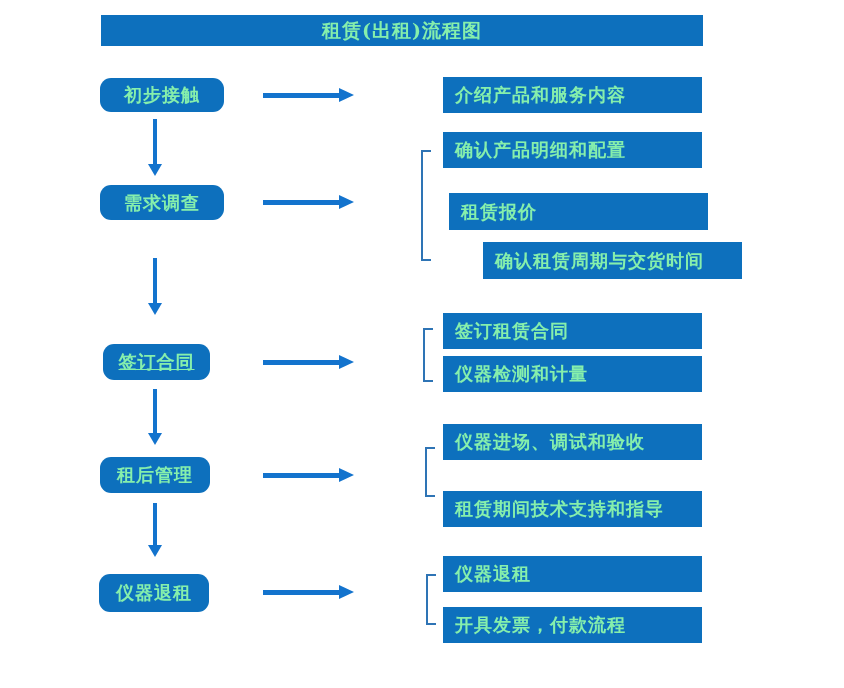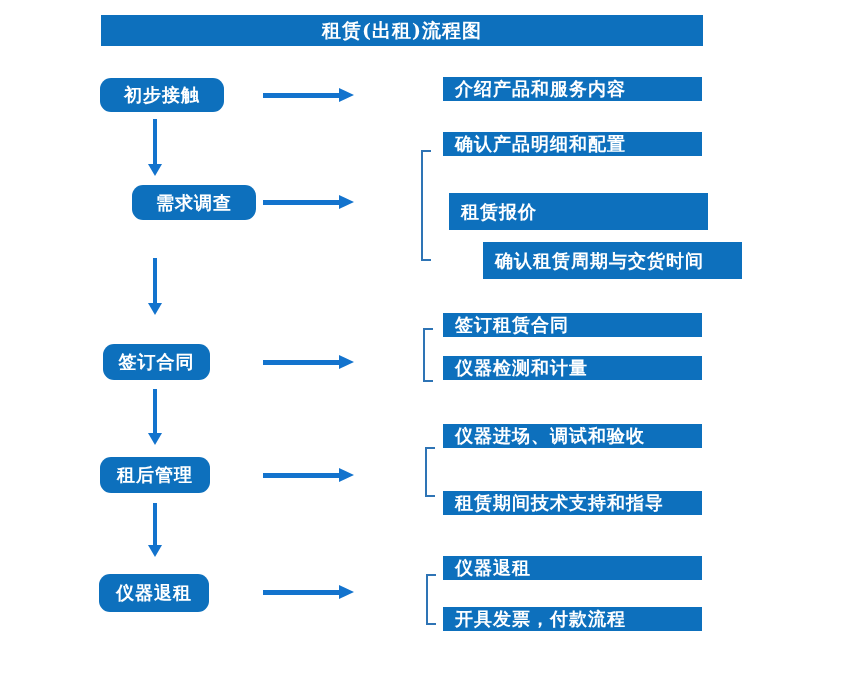--- a/index.html
+++ b/index.html
@@ -4,40 +4,40 @@
 <style>
   html,body{margin:0;padding:0;}
   body{
     width:844px;height:688px;position:relative;background:#ffffff;
     font-family:"DejaVu Serif","Liberation Serif",serif;
     overflow:hidden;
   }
   .bluebox{
     position:absolute;
     background:#0d70bd;
-    color:#ffffff;
+    color:#86efac;
     font-weight:bold;
     font-size:18px;
     letter-spacing:1px;
     display:flex;
     align-items:center;
     box-sizing:border-box;
   }
   .title-bar{
     left:101px;top:15px;width:602px;height:31px;
     font-size:19px;
     justify-content:center;
   }
   .stage{justify-content:center;text-align:center;border-radius:11px;}
   .stage-0{left:100px;top:78px;width:124px;height:34px;}
-  .stage-1{left:100px;top:185px;width:124px;height:35px;margin-left:32px;}
-  .stage-2{left:103px;top:344px;width:107px;height:36px;}
+  .stage-1{left:100px;top:185px;width:124px;height:35px;}
+  .stage-2{left:103px;top:344px;width:107px;height:36px;text-decoration:underline;}
   .stage-3{left:100px;top:457px;width:110px;height:36px;}
   .stage-4{left:99px;top:574px;width:110px;height:38px;}
-  .detail{left:443px;width:259px;height:24px;padding-left:12px;justify-content:flex-start;}
+  .detail{left:443px;width:259px;height:36px;padding-left:12px;justify-content:flex-start;}
   .d0{top:77px;}
   .d1{top:132px;}
   .d2{top:193px;height:37px;margin-left:6px;}
   .d3{top:242px;height:37px;margin-left:40px;}
   .d4{top:313px;}
   .d5{top:356px;text-align:center;}
   .d6{top:424px;}
   .d7{top:491px;}
   .d8{top:556px;}
   .d9{top:607px;}

